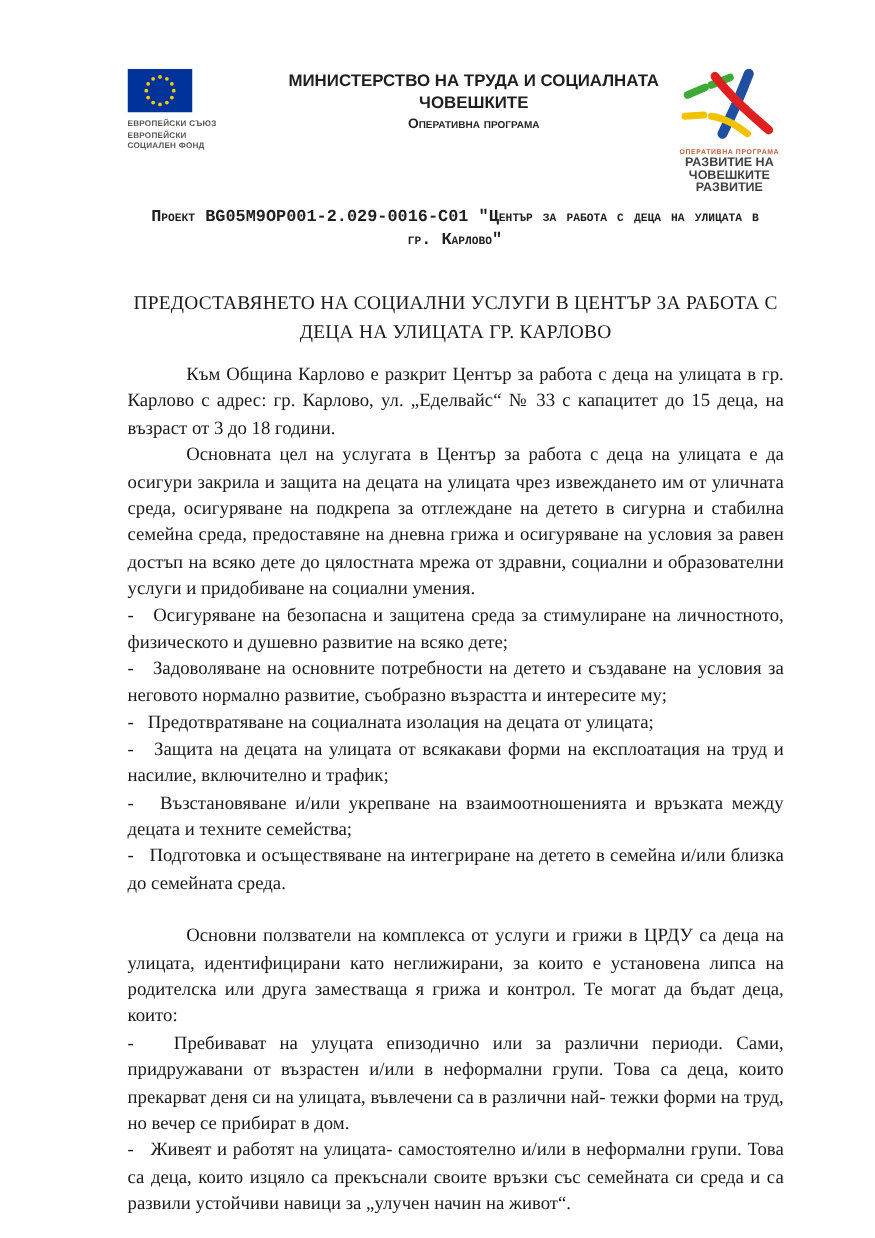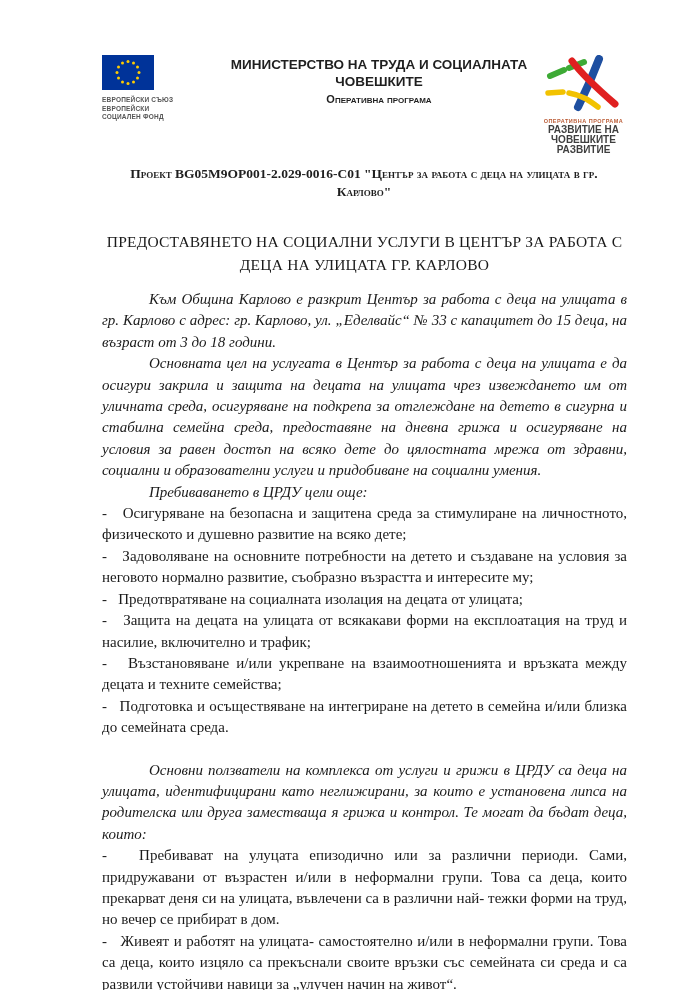--- a/index.html
+++ b/index.html
@@ -14,28 +14,28 @@
   .center-block{flex:1 1 auto;text-align:center;font-family:"Liberation Sans",sans-serif;
                 font-weight:700;color:#1f1f1f;padding-top:2px;}
   .ministry-line{font-size:13.5px;line-height:16.5px;}
   .op-program{font-size:11px;line-height:13px;font-variant:small-caps;margin-top:3px;}
   .op-name{font-size:13.5px;line-height:16px;font-variant:small-caps;margin-top:1px;}
   .oplogo-block{width:105px;flex:0 0 auto;text-align:center;font-family:"Liberation Sans",sans-serif;}
   .oplogo-caption-small{font-size:5.5px;line-height:7px;letter-spacing:.5px;color:#bb5c36;font-weight:700;margin-top:1px;}
   .oplogo-caption{font-size:10px;line-height:10px;font-weight:700;color:#3f3f3f;}
   
   .project{max-width:500px;margin:10px auto 0;text-align:center;
-           font-family:Liberation Serif, serif;font-weight:700;
+           font-family:Liberation Mono, monospace;font-weight:700;
            font-variant:small-caps;font-size:13.5px;line-height:17.5px;color:#1f1f1f;}
   
   .doc-title{width:525px;margin:30px 0 0 88px;text-align:center;font-weight:400;
              font-size:15.5px;line-height:23px;letter-spacing:.2px;}
   .doc-body{width:525px;margin:13px 0 0 88px;}
   .blk{margin:0;font-size:15px;line-height:21.4px;text-align:justify;}
-  .p{text-indent:47px;font-style:italic;}
+  .p{text-indent:47px;}
   .li{text-indent:0;}
   .spacer{height:21px;}
 </style>
 </head>
 <body>
 
 <div class="page">
 
   <div class="header-row">
 
@@ -86,21 +86,20 @@
 
   </div>
 
   <div class="project">Проект BG05M9OP001-2.029-0016-C01 "Център за работа с деца на улицата в гр. Карлово"</div>
 
   <div class="doc-title">ПРЕДОСТАВЯНЕТО НА СОЦИАЛНИ УСЛУГИ В ЦЕНТЪР ЗА РАБОТА С ДЕЦА НА УЛИЦАТА ГР. КАРЛОВО</div>
 
   <div class="doc-body">
       <p class="blk p">Към Община Карлово е разкрит Център за работа с деца на улицата в гр. Карлово с адрес: гр. Карлово, ул. „Еделвайс“ № 33 с капацитет до 15 деца, на възраст от 3 до 18 години.</p>
       <p class="blk p">Основната цел на услугата в Център за работа с деца на улицата е да осигури закрила и защита на децата на улицата чрез извеждането им от уличната среда, осигуряване на подкрепа за отглеждане на детето в сигурна и стабилна семейна среда, предоставяне на дневна грижа и осигуряване на условия за равен достъп на всяко дете до цялостната мрежа от здравни, социални и образователни услуги и придобиване на социални умения.</p>
-      <p class="blk p">Пребиваването в ЦРДУ цели още:</p>
       <p class="blk li">-&nbsp;&nbsp; Осигуряване на безопасна и защитена среда за стимулиране на личностното, физическото и душевно развитие на всяко дете;</p>
       <p class="blk li">-&nbsp;&nbsp; Задоволяване на основните потребности на детето и създаване на условия за неговото нормално развитие, съобразно възрастта и интересите му;</p>
       <p class="blk li">-&nbsp;&nbsp; Предотвратяване на социалната изолация на децата от улицата;</p>
       <p class="blk li">-&nbsp;&nbsp; Защита на децата на улицата от всякакави форми на експлоатация на труд и насилие, включително и трафик;</p>
       <p class="blk li">-&nbsp;&nbsp; Възстановяване и/или укрепване на взаимоотношенията и връзката между децата и техните семейства;</p>
       <p class="blk li">-&nbsp;&nbsp; Подготовка и осъществяване на интегриране на детето в семейна и/или близка до семейната среда.</p>
       <p class="blk spacer"></p>
       <p class="blk p">Основни ползватели на комплекса от услуги и грижи в ЦРДУ са деца на улицата, идентифицирани като неглижирани, за които е установена липса на родителска или друга заместваща я грижа и контрол. Те могат да бъдат деца, които:</p>
       <p class="blk li">-&nbsp;&nbsp; Пребивават на улуцата епизодично или за различни периоди. Сами, придружавани от възрастен и/или в неформални групи. Това са деца, които прекарват деня си на улицата, въвлечени са в различни най- тежки форми на труд, но вечер се прибират в дом.</p>
       <p class="blk li">-&nbsp;&nbsp; Живеят и работят на улицата- самостоятелно и/или в неформални групи. Това са деца, които изцяло са прекъснали своите връзки със семейната си среда и са развили устойчиви навици за „улучен начин на живот“.</p>

